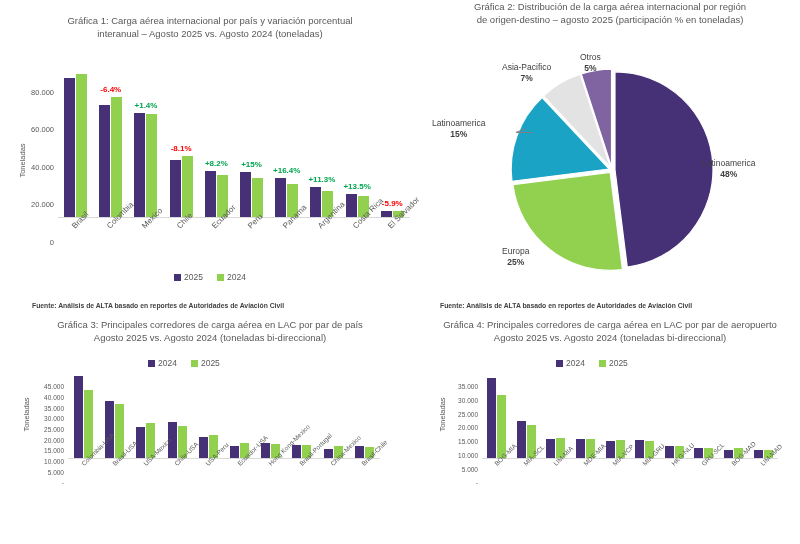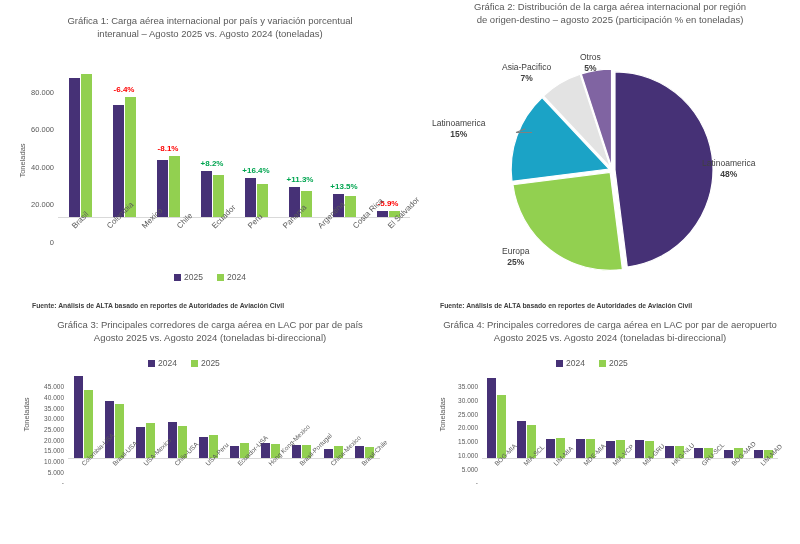--- a/index.html
+++ b/index.html
@@ -135,28 +135,38 @@
           <div class="grp" style="width: 10%;">
             <div class="bar" style="background: rgb(70, 49, 118); width: 11px; height: 138.75px; margin-right: 1px;"></div>
             <div class="bar" style="background: rgb(146, 208, 80); width: 11px; height: 142.875px; margin-right: 0px;"></div>
           </div>
           <div class="grp" style="width: 10%;">
             <div class="bar" style="background: rgb(70, 49, 118); width: 11px; height: 111.562px; margin-right: 1px;"></div>
             <div class="bar" style="background: rgb(146, 208, 80); width: 11px; height: 119.625px; margin-right: 0px;"></div>
             <div class="pctlabel neg" style="bottom: 122.625px;">-6.4%</div>
           </div>
           <div class="grp" style="width: 10%;">
+            <div class="bar" style="background: rgb(70, 49, 118); width: 11px; height: 104.062px; margin-right: 1px;"></div>
+            <div class="bar" style="background: rgb(146, 208, 80); width: 11px; height: 102.562px; margin-right: 0px;"></div>
+            <div class="pctlabel pos" style="bottom: 107.062px;">+1.4%</div>
+          </div>
+          <div class="grp" style="width: 10%;">
             <div class="bar" style="background: rgb(70, 49, 118); width: 11px; height: 57.1875px; margin-right: 1px;"></div>
             <div class="bar" style="background: rgb(146, 208, 80); width: 11px; height: 61.5px; margin-right: 0px;"></div>
             <div class="pctlabel neg" style="bottom: 64.5px;">-8.1%</div>
           </div>
           <div class="grp" style="width: 10%;">
             <div class="bar" style="background: rgb(70, 49, 118); width: 11px; height: 45.9375px; margin-right: 1px;"></div>
             <div class="bar" style="background: rgb(146, 208, 80); width: 11px; height: 42.375px; margin-right: 0px;"></div>
             <div class="pctlabel pos" style="bottom: 48.9375px;">+8.2%</div>
+          </div>
+          <div class="grp" style="width: 10%;">
+            <div class="bar" style="background: rgb(70, 49, 118); width: 11px; height: 45.375px; margin-right: 1px;"></div>
+            <div class="bar" style="background: rgb(146, 208, 80); width: 11px; height: 39.375px; margin-right: 0px;"></div>
+            <div class="pctlabel pos" style="bottom: 48.375px;">+15%</div>
           </div>
           <div class="grp" style="width: 10%;">
             <div class="bar" style="background: rgb(70, 49, 118); width: 11px; height: 39px; margin-right: 1px;"></div>
             <div class="bar" style="background: rgb(146, 208, 80); width: 11px; height: 33.375px; margin-right: 0px;"></div>
             <div class="pctlabel pos" style="bottom: 42px; margin-top: 30px;">+16.4%</div>
           </div>
           <div class="grp" style="width: 10%;">
             <div class="bar" style="background: rgb(70, 49, 118); width: 11px; height: 30.375px; margin-right: 1px;"></div>
             <div class="bar" style="background: rgb(146, 208, 80); width: 11px; height: 26.0625px; margin-right: 0px;"></div>
             <div class="pctlabel pos" style="bottom: 33.375px;">+11.3%</div>

